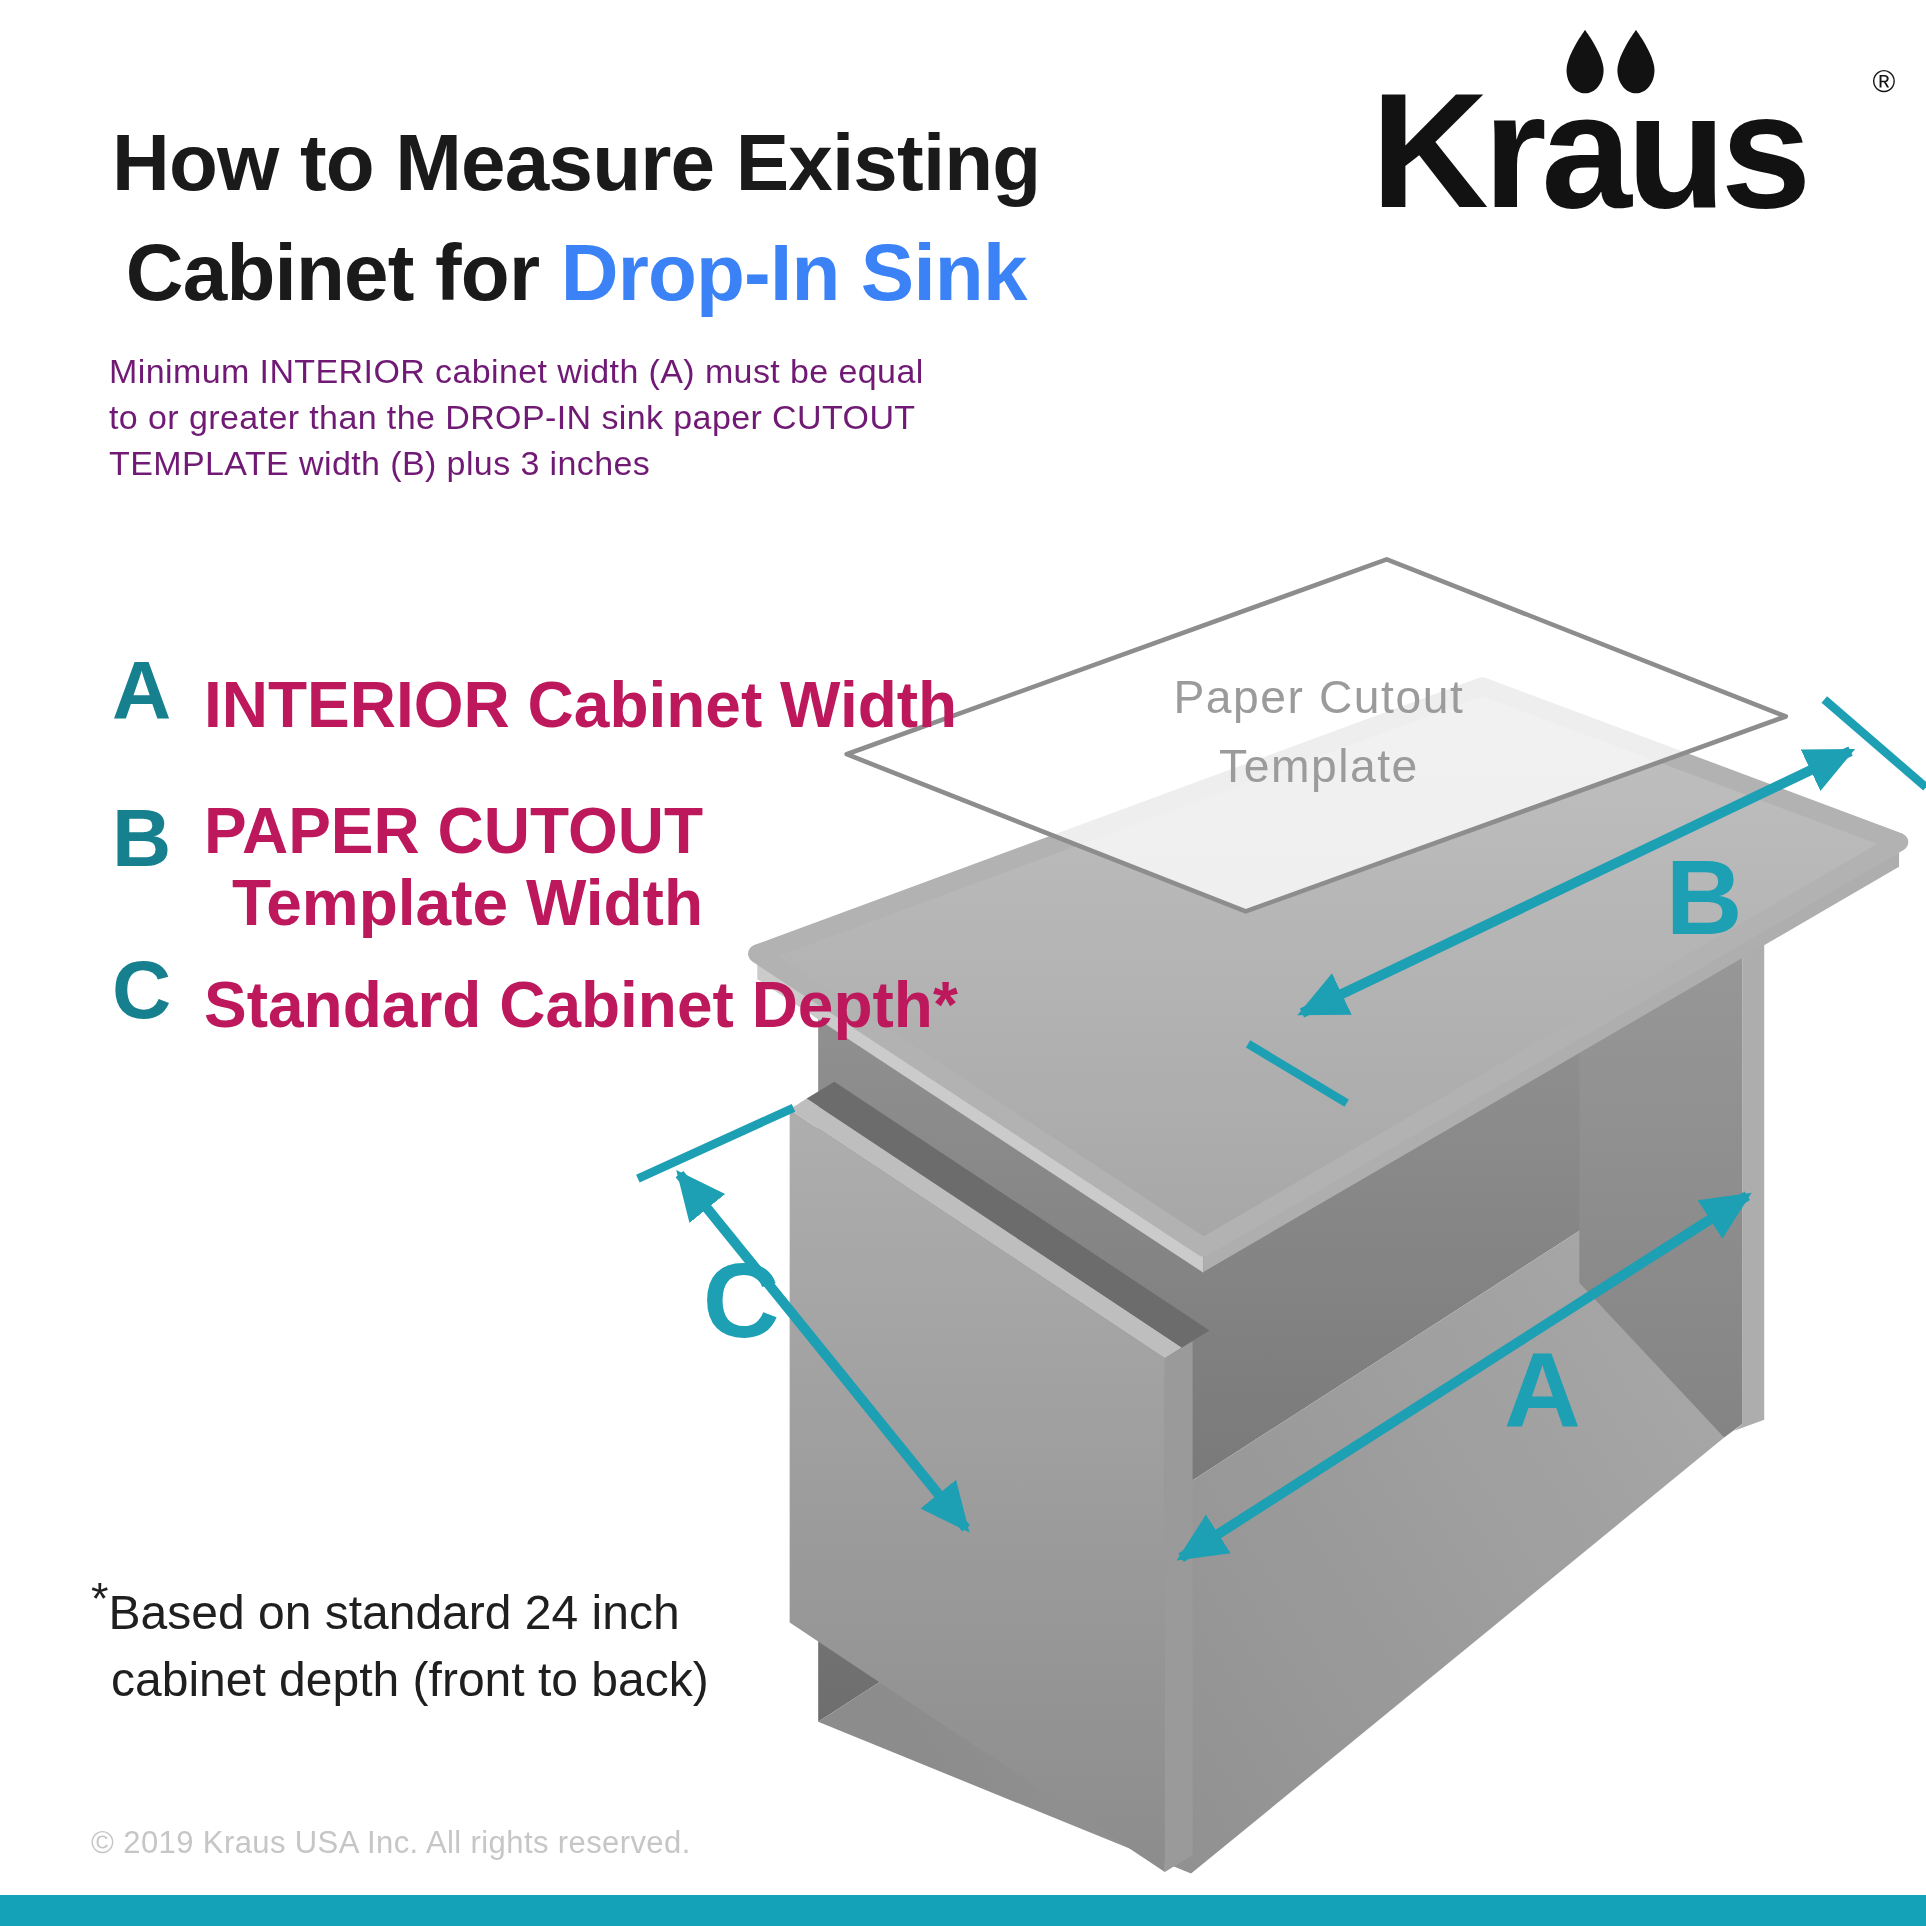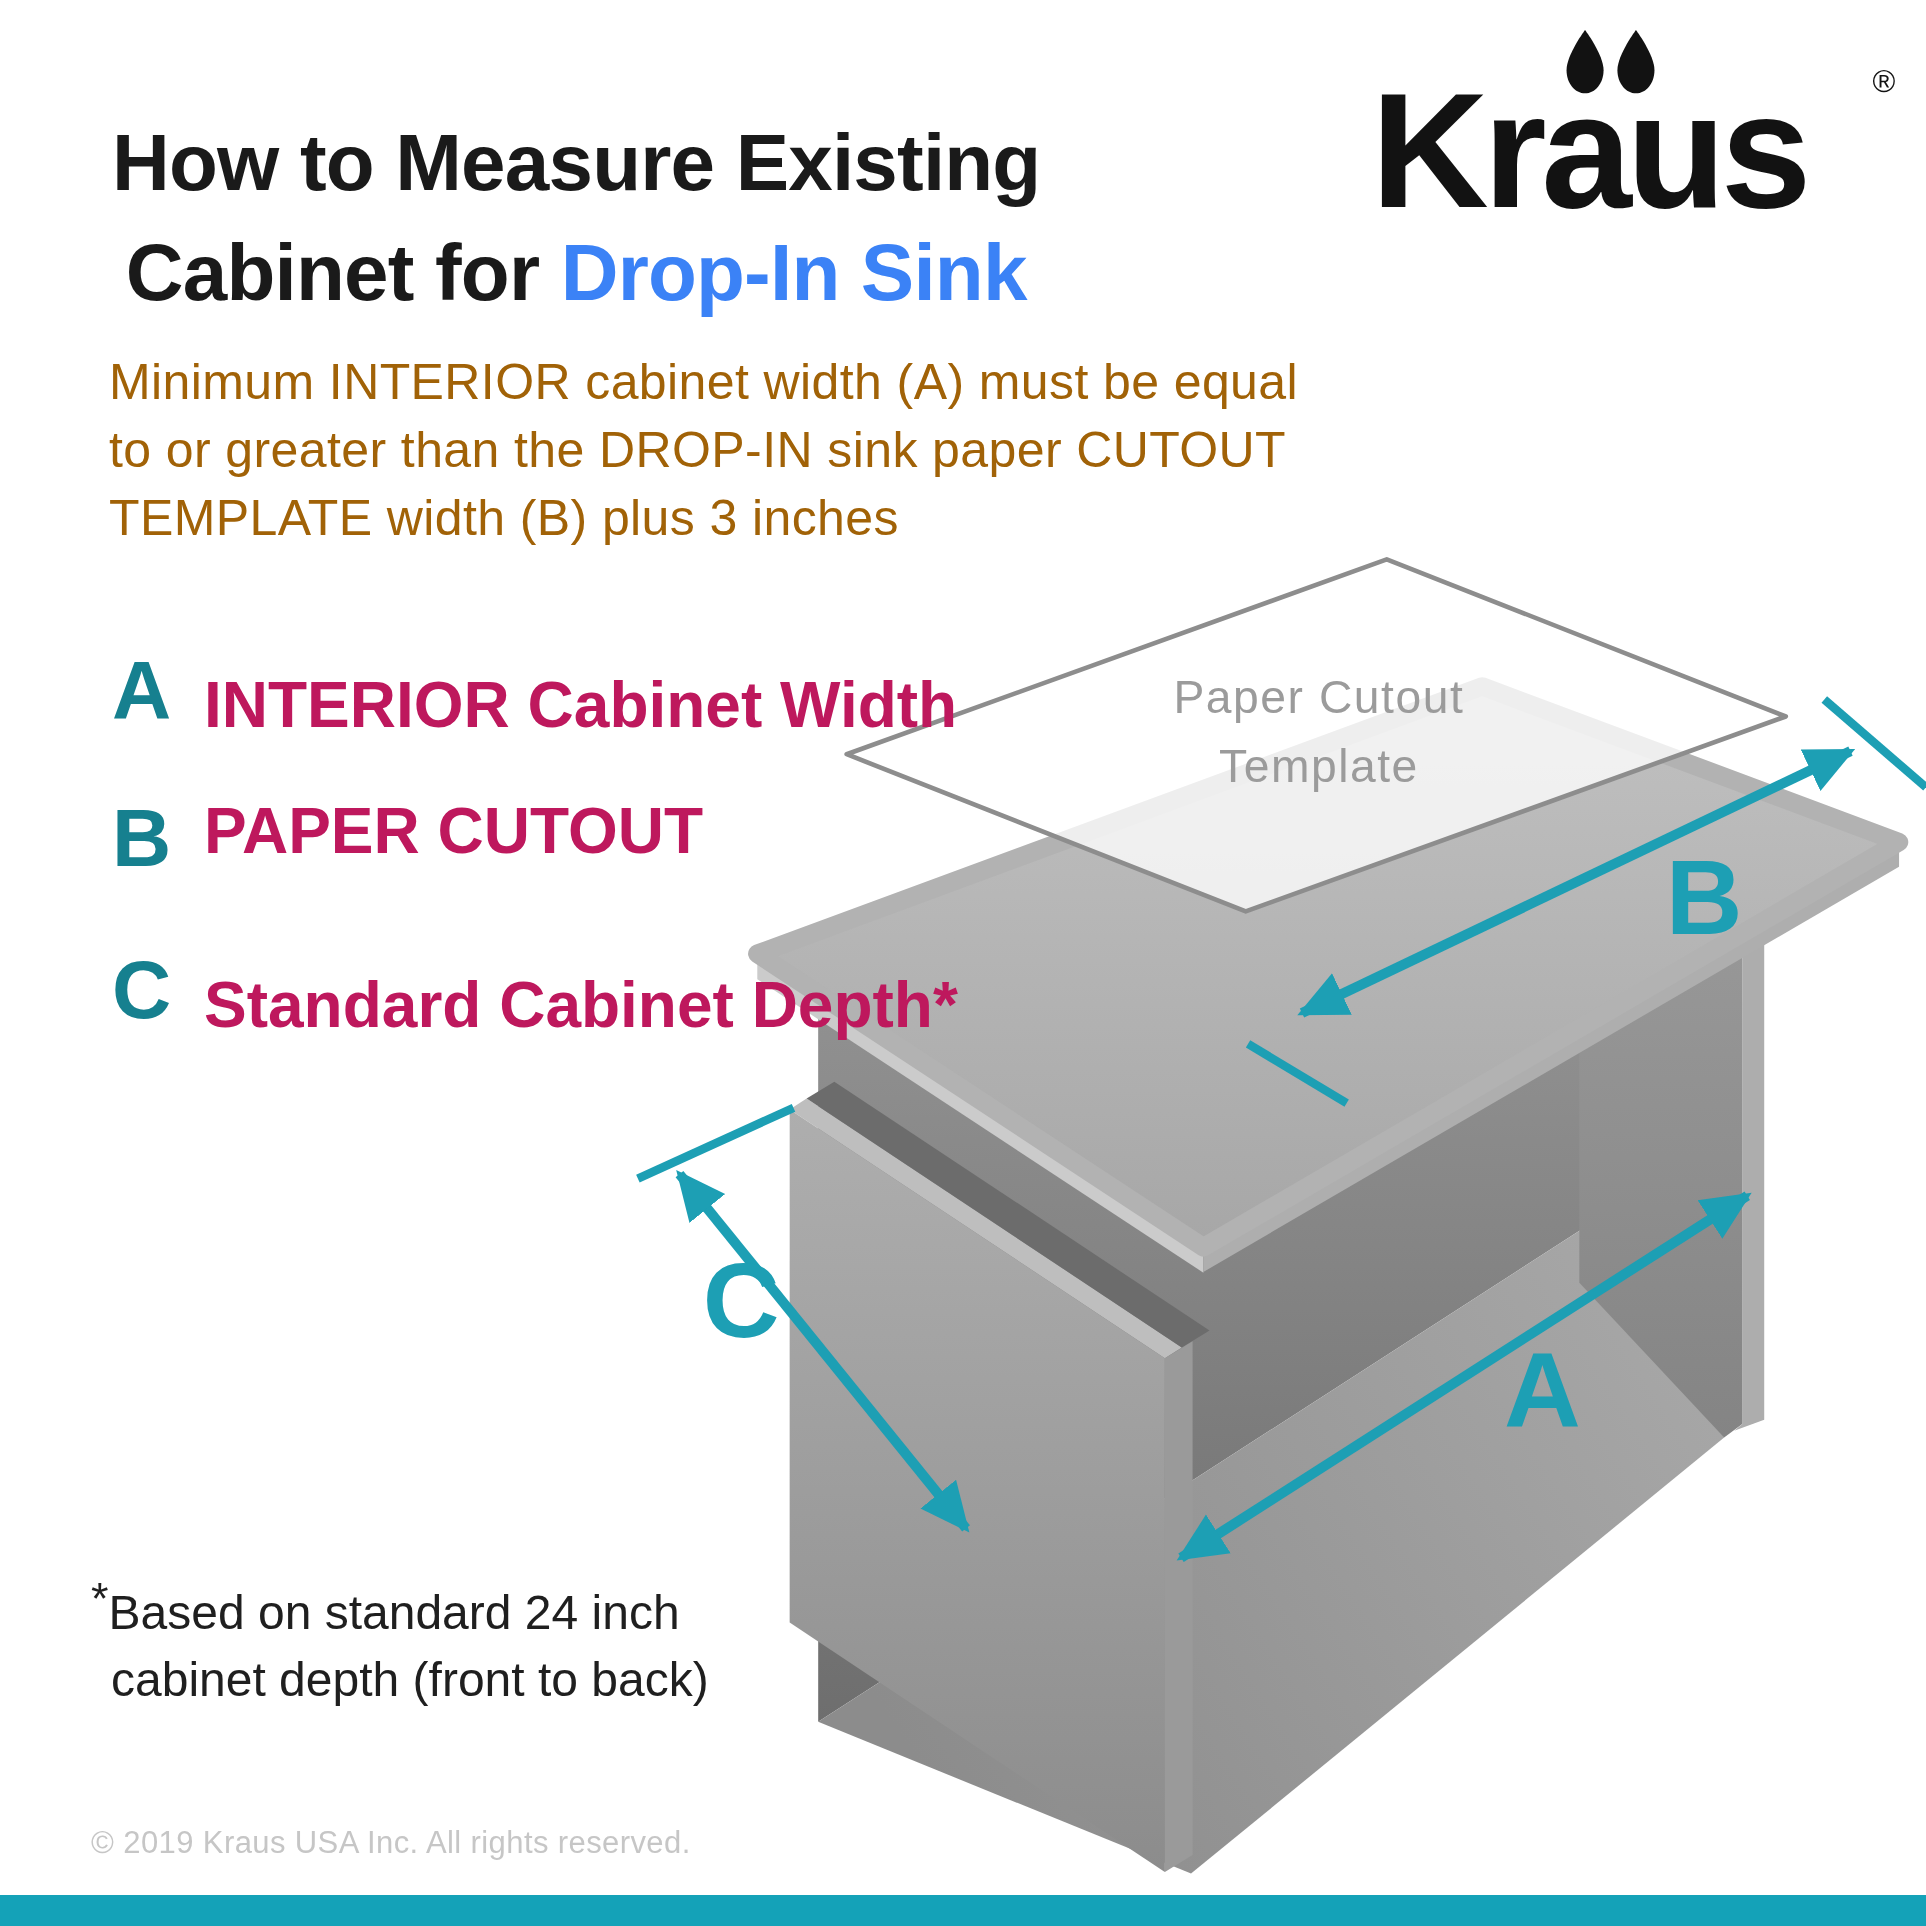--- a/index.html
+++ b/index.html
@@ -26,22 +26,22 @@
     color:#121212;
   }
   .logo .drops{position:absolute;left:194px;top:-9.2px;}
   .logo .reg{
     position:absolute;right:-15.4px;top:25px;
     font-size:31px;font-weight:400;color:#121212;
   }
   
   .intro{
     position:absolute;left:109px;top:348px;
-    font-size:50px;font-weight:400;line-height:1.36;letter-spacing:0.4px;
-    color:#a16207;white-space:nowrap;
+    font-size:34px;font-weight:400;line-height:1.36;letter-spacing:0.4px;
+    color:#701a75;white-space:nowrap;
   }
   
   .legend-letter{
     position:absolute;left:112px;
     font-size:82px;font-weight:700;color:#16808f;line-height:1;
   }
   .legend-label{
     position:absolute;left:204px;
     font-size:64px;font-weight:700;color:#be185d;line-height:1.13;white-space:nowrap;text-align:right;
   }
@@ -160,20 +160,21 @@
   </div>
 
   <div class="legend-letter" style="top:649px;">A</div>
   <div class="legend-label" style="top:669px;">
     <div>INTERIOR Cabinet Width</div>
   </div>
 
   <div class="legend-letter" style="top:797px;">B</div>
   <div class="legend-label" style="top:795px;">
     <div>PAPER CUTOUT</div>
+    <div>Template Width</div>
   </div>
 
   <div class="legend-letter" style="top:949px;">C</div>
   <div class="legend-label" style="top:969px;">
     <div>Standard Cabinet Depth*</div>
   </div>
 
   <div class="footnote">
     <div><span class="star">*</span><span>Based on standard 24 inch</span></div>
     <div class="l2">cabinet depth (front to back)</div>

